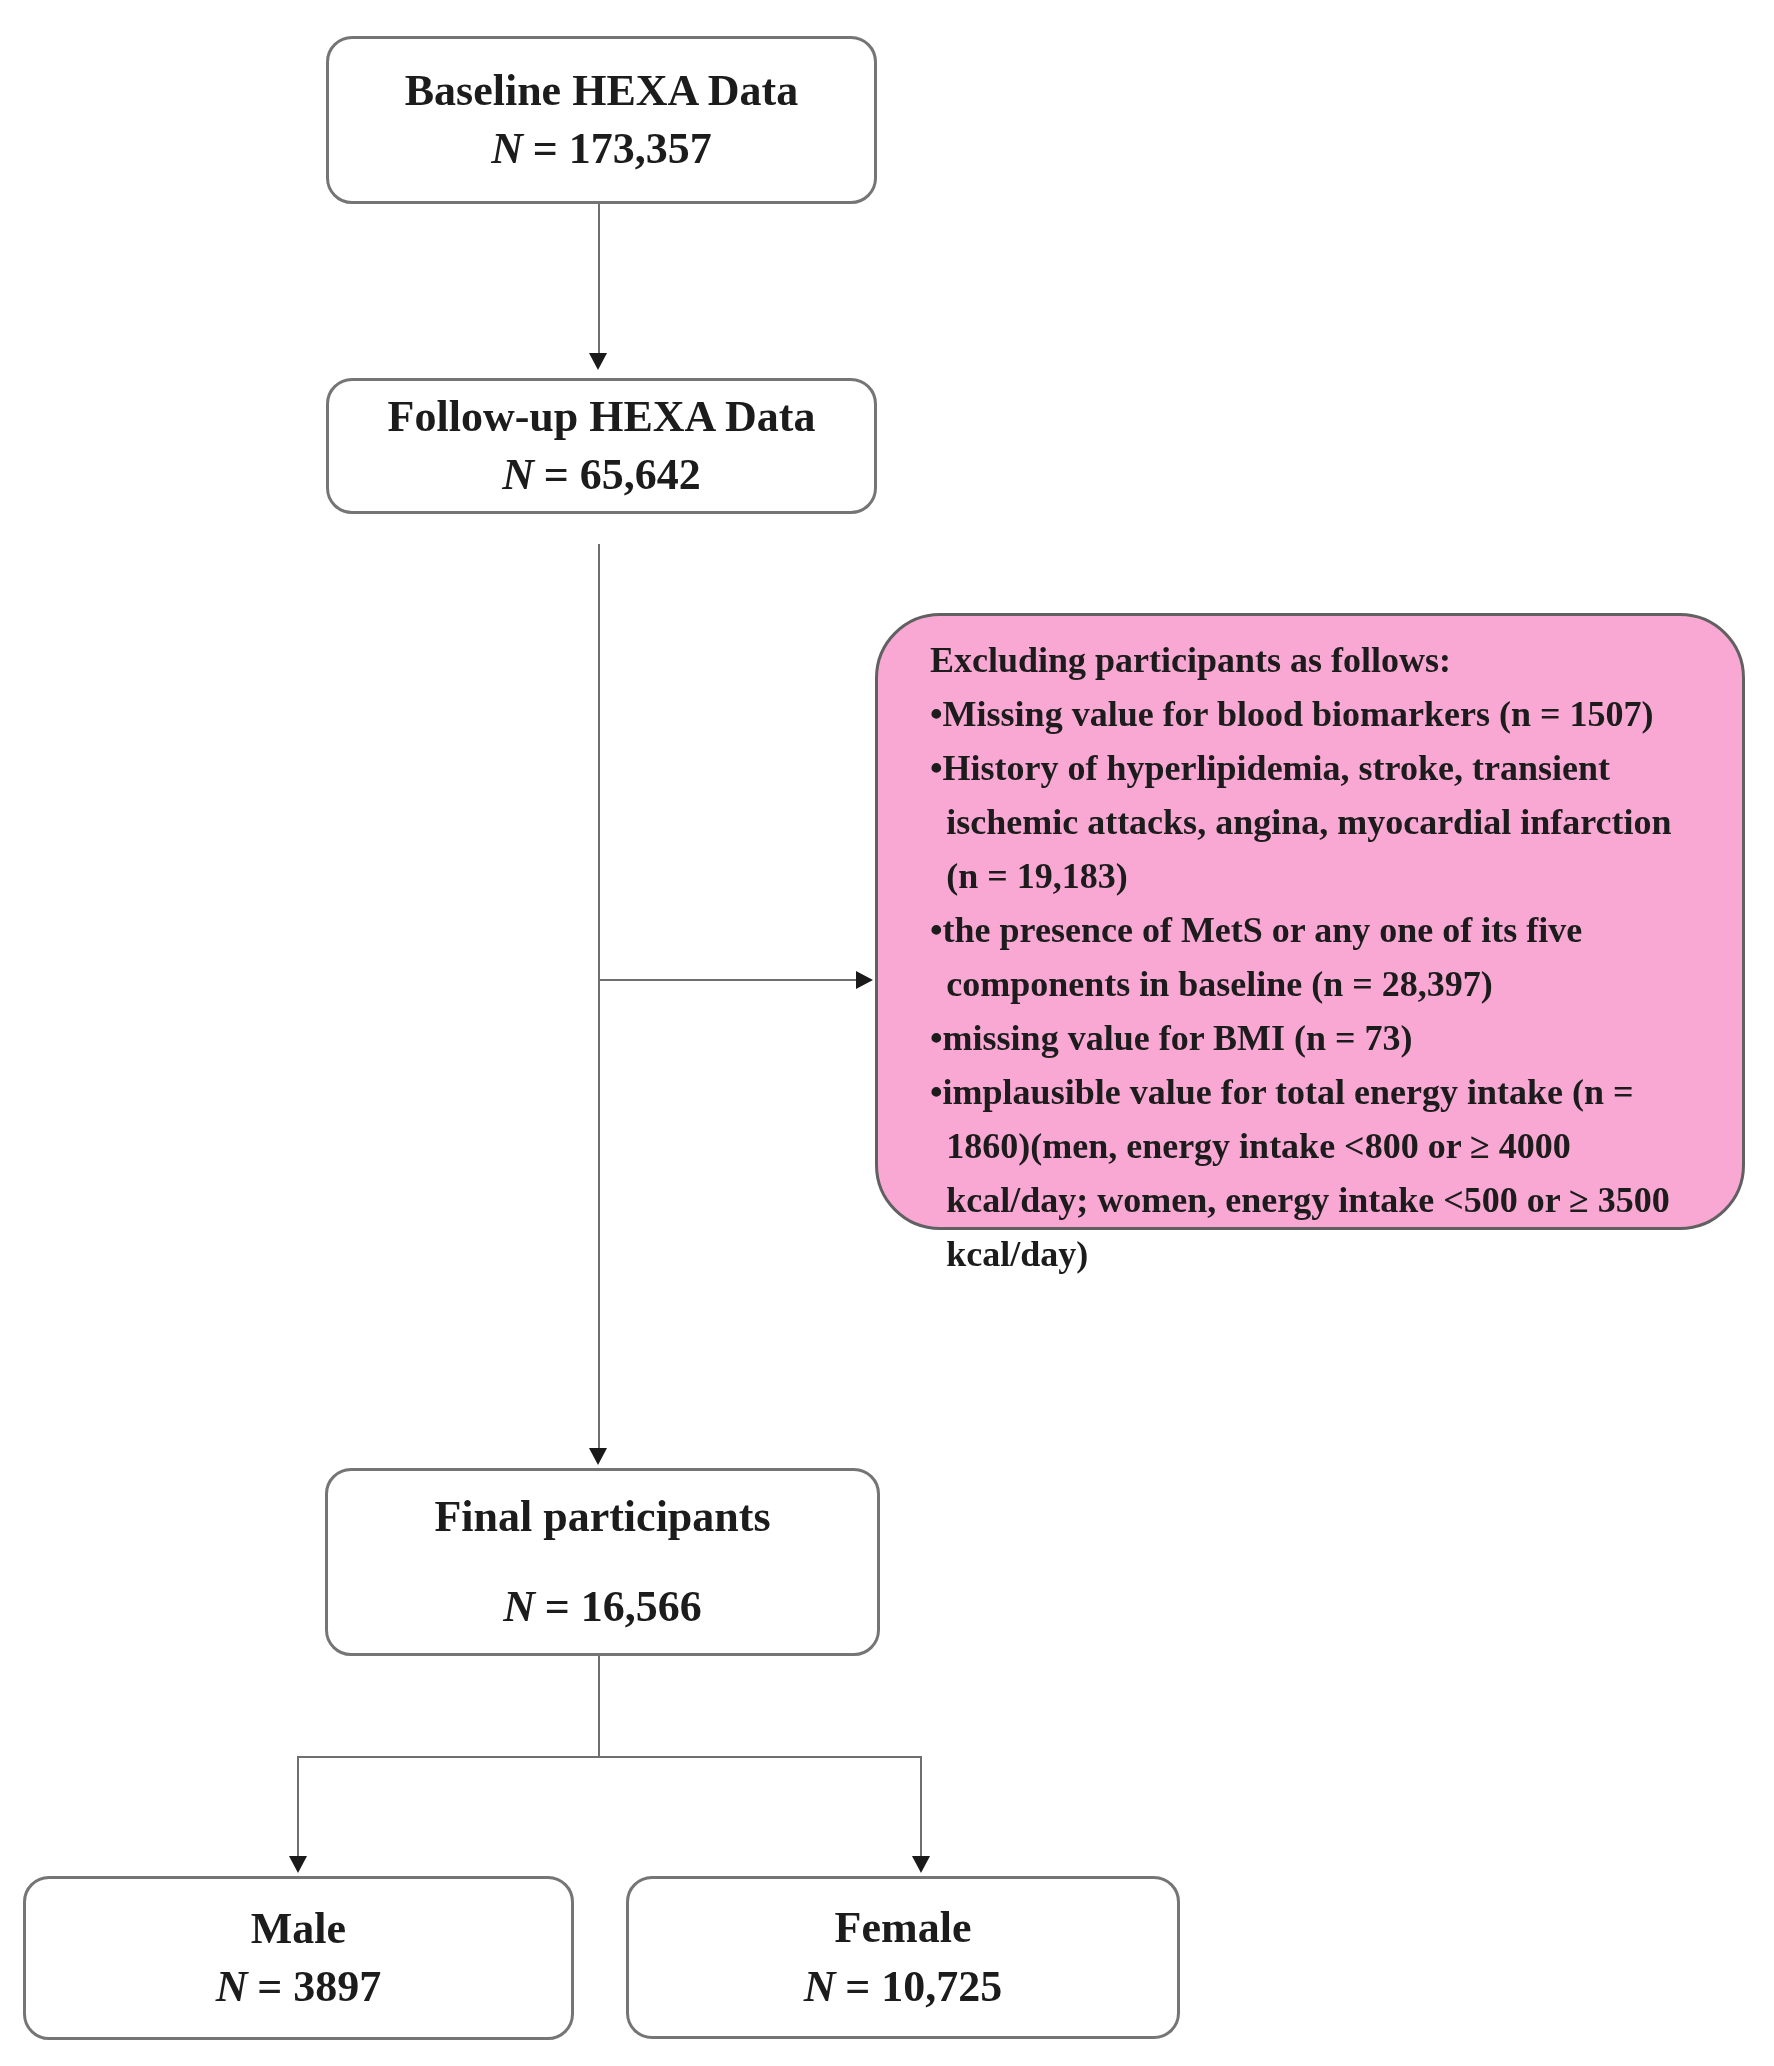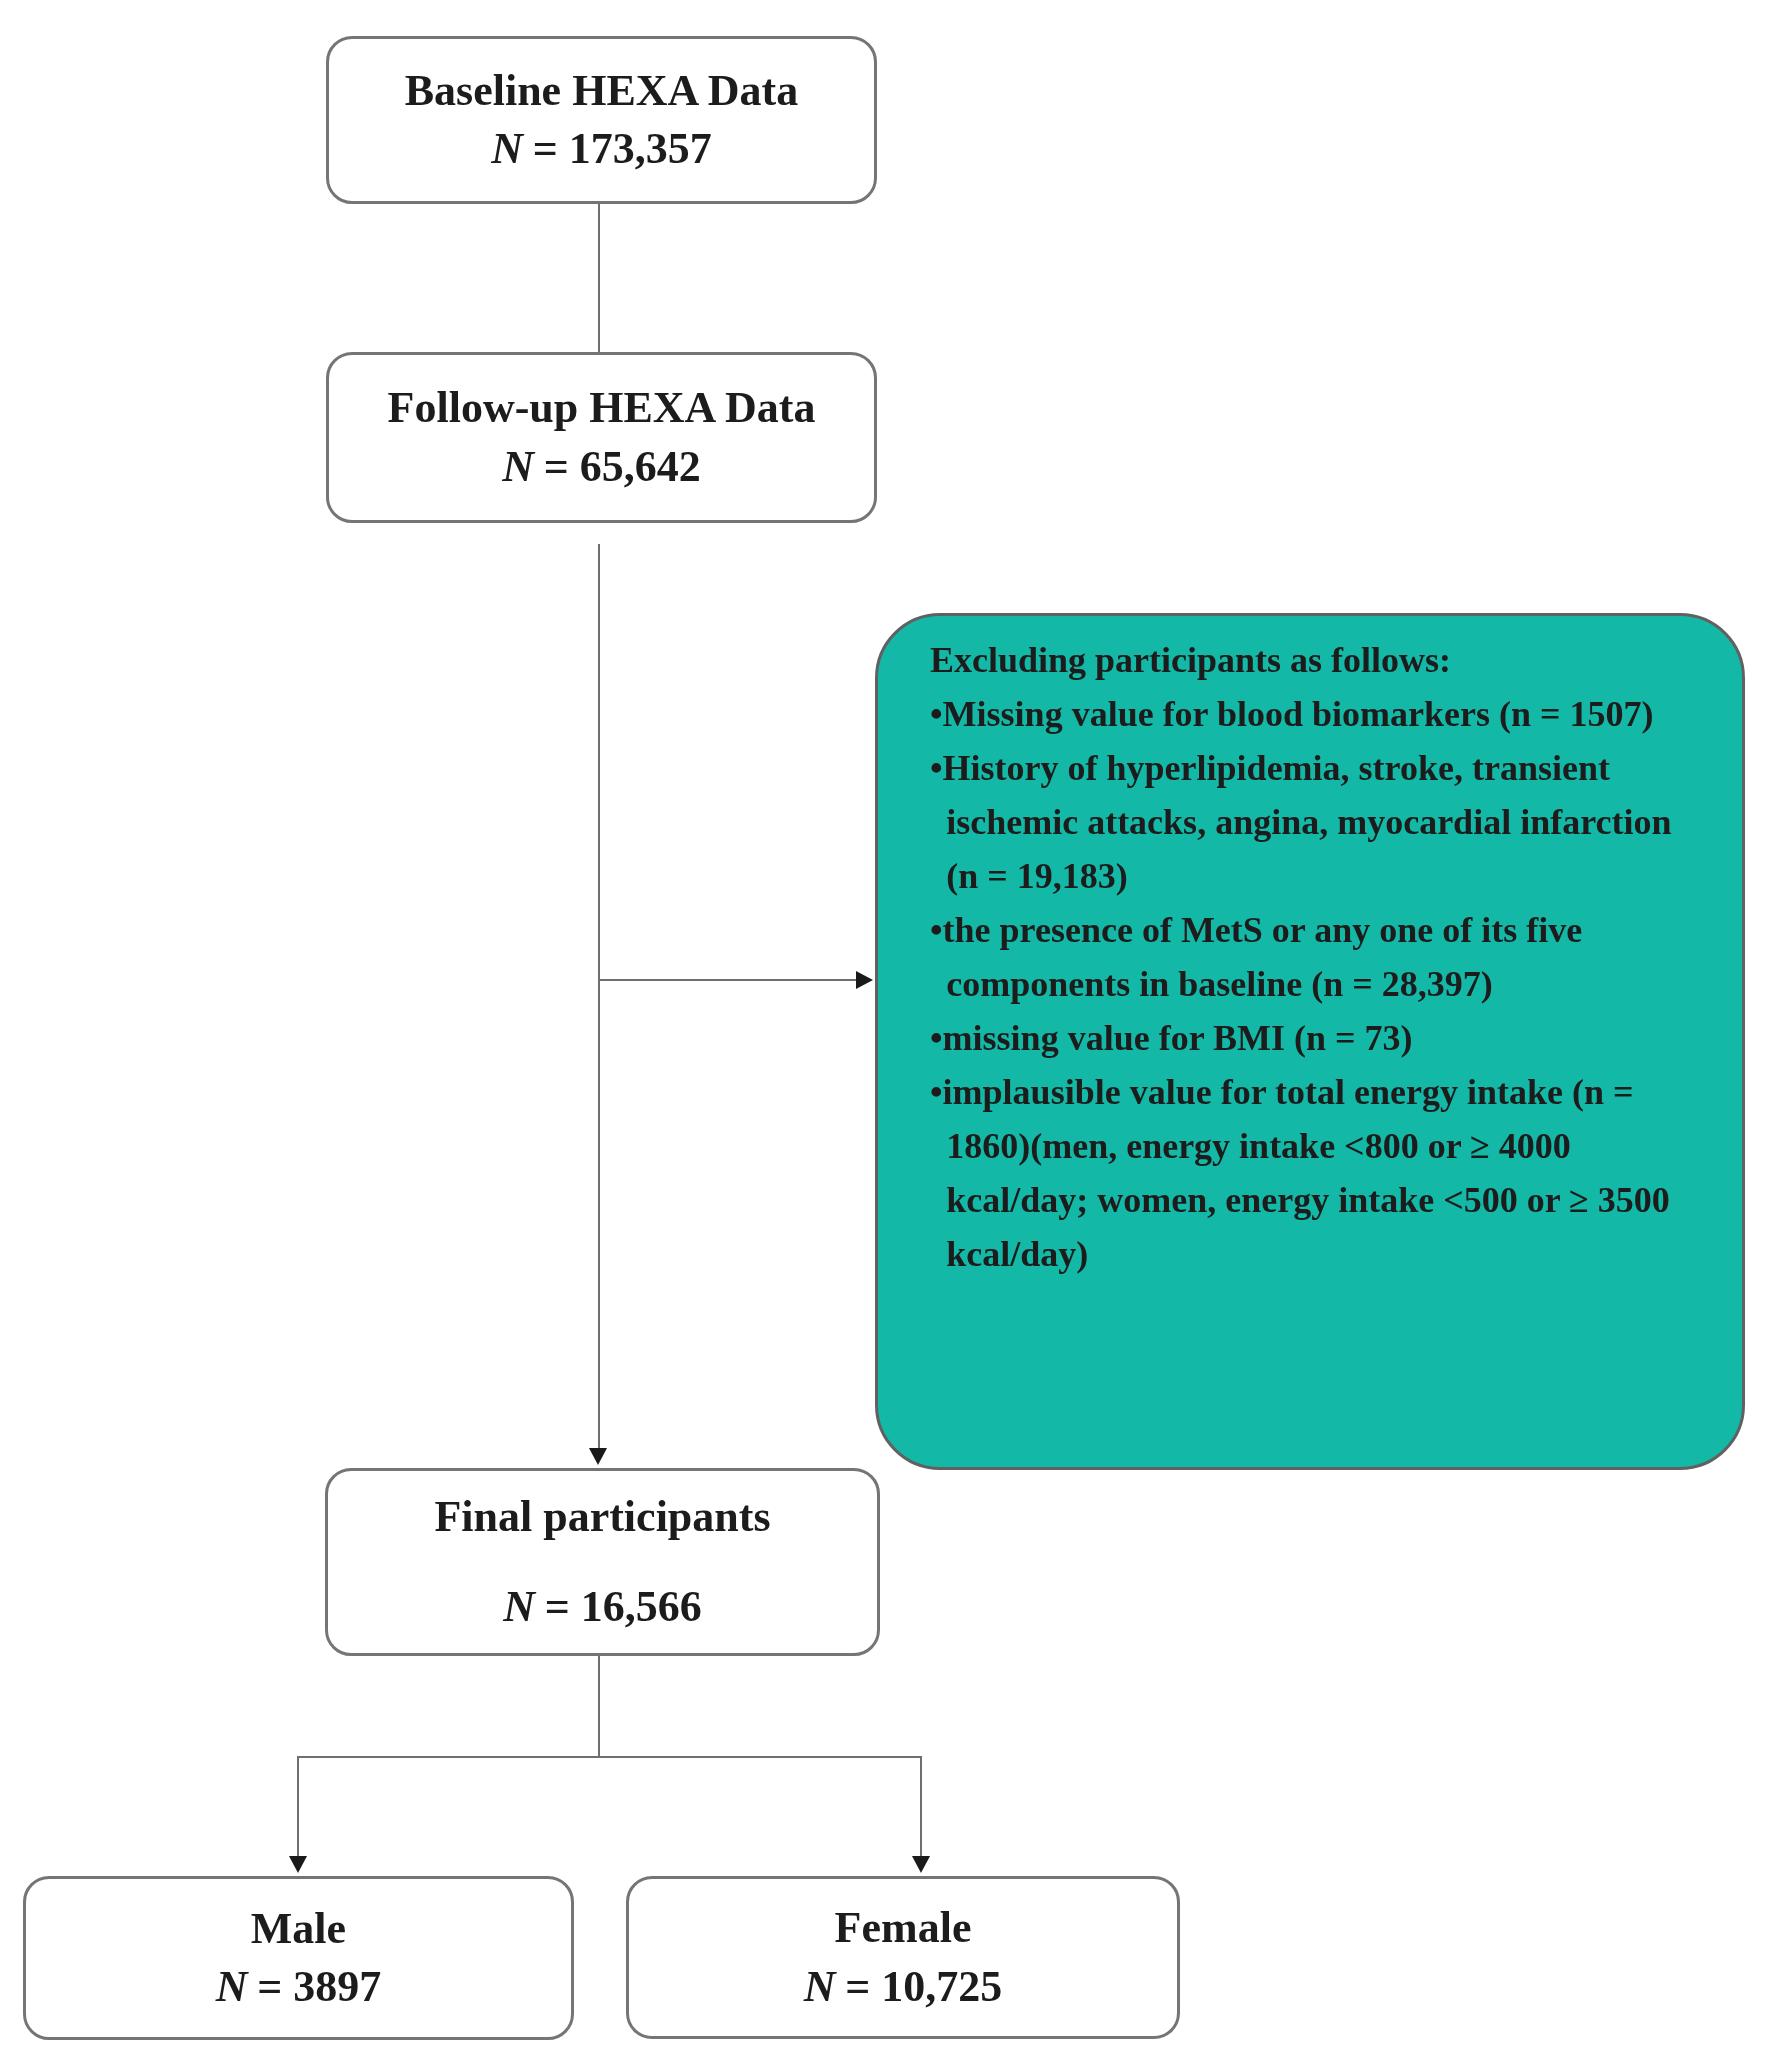--- a/index.html
+++ b/index.html
@@ -47,23 +47,23 @@
   }
   .arrow-right {
     position: absolute; width: 0; height: 0;
     border-top: 9px solid transparent;
     border-bottom: 9px solid transparent;
     border-left: 17.6px solid #1a1a1a;
   }
   .exclusion {
     position: absolute;
     left: 875px; top: 613px;
-    width: 870px; height: 857px;
+    width: 870px; height: 617px;
     box-sizing: border-box;
-    background: #14b8a6;
+    background: #f9a8d4;
     border: 3.3px solid #616161;
     border-radius: 65px;
     padding: 17px 30px 11.7px 52px;
     font-size: 36px;
     font-weight: 600;
     line-height: 54px;
   }
   .exc-header { font-weight: 600; }
   .exc-item {
     padding-left: 0.45em;
@@ -92,21 +92,21 @@
   <div class="arrow-down" style="left:289px; top:1856px;"></div>
   <div class="arrow-down" style="left:912px; top:1856px;"></div>
 
   <div class="box" style="left:326px; top:36px; width:551px; height:168px;">
     <div class="title">Baseline HEXA Data</div>
     <div class="nline">
       <span class="nvar">N</span><span>= 173,357</span>
     </div>
   </div>
 
-  <div class="box" style="left:326px; top:352px; width:551px; height:171px;">
+  <div class="box" style="left:326px; top:378px; width:551px; height:136px;">
     <div class="title">Follow-up HEXA Data</div>
     <div class="nline">
       <span class="nvar">N</span><span>= 65,642</span>
     </div>
   </div>
 
   <div class="exclusion">
     <div class="exc-header">Excluding participants as follows:</div>
     <div>
         <div class="exc-item"><span class="bullet">•</span><span>Missing value for blood biomarkers (n = 1507)</span></div>

